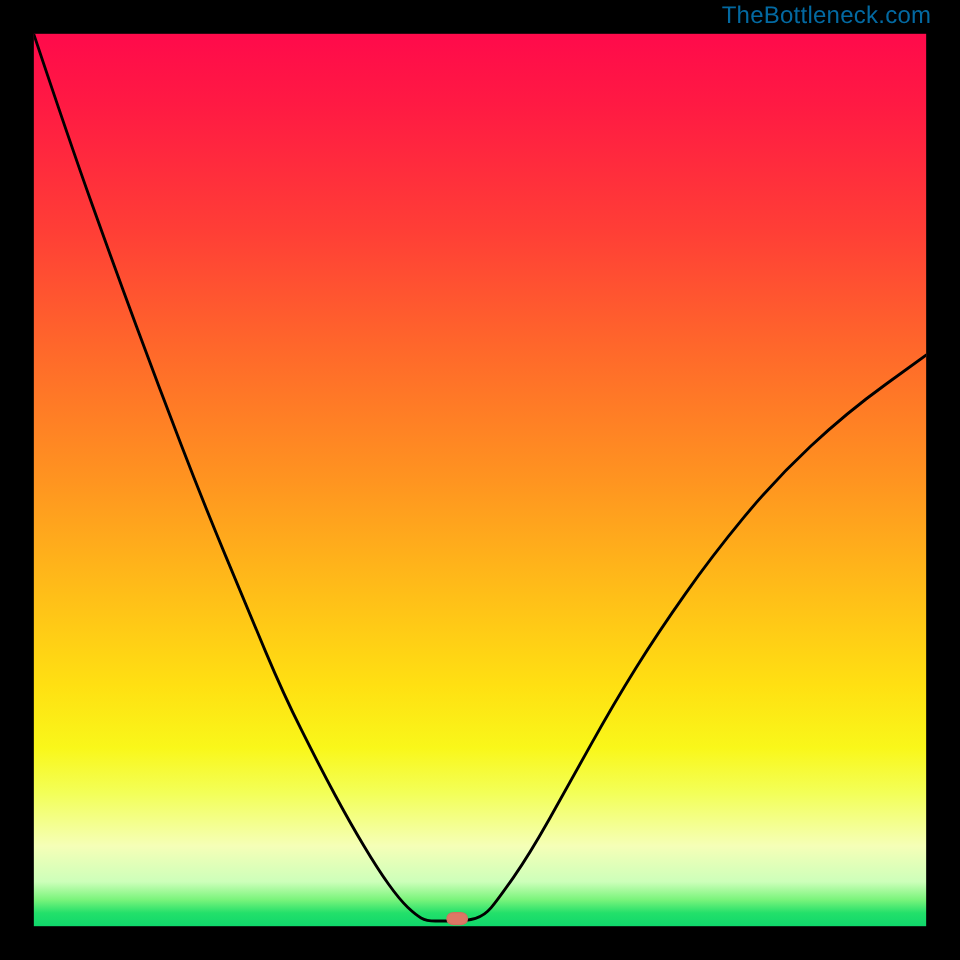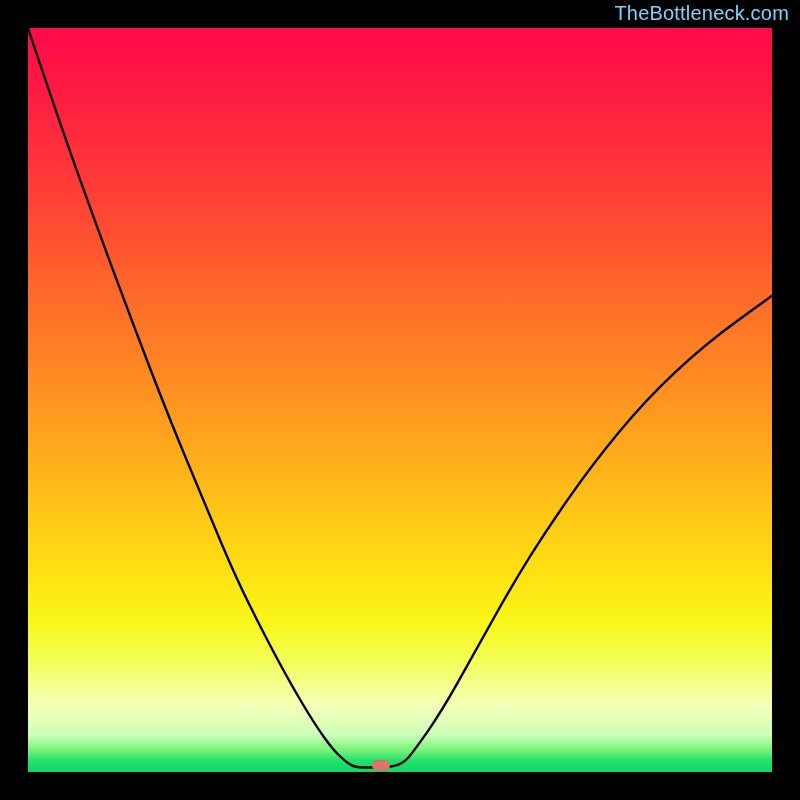--- a/index.html
+++ b/index.html
@@ -13,22 +13,22 @@
   }
   .frame {
     position: relative;
     width: 800px;
     height: 800px;
     background: #000;
   }
   .watermark {
     position: absolute;
     top: 2px;
-    right: 11px;
-    color: #7dd3fc;
+    right: 24px;
+    color: #0369a1;
     font-size: 20px;
     font-weight: 500;
     letter-spacing: 0.2px;
     z-index: 10;
   }
   .plot-area {
     position: absolute;
     left: 28px;
     top: 28px;
     width: 744px;

